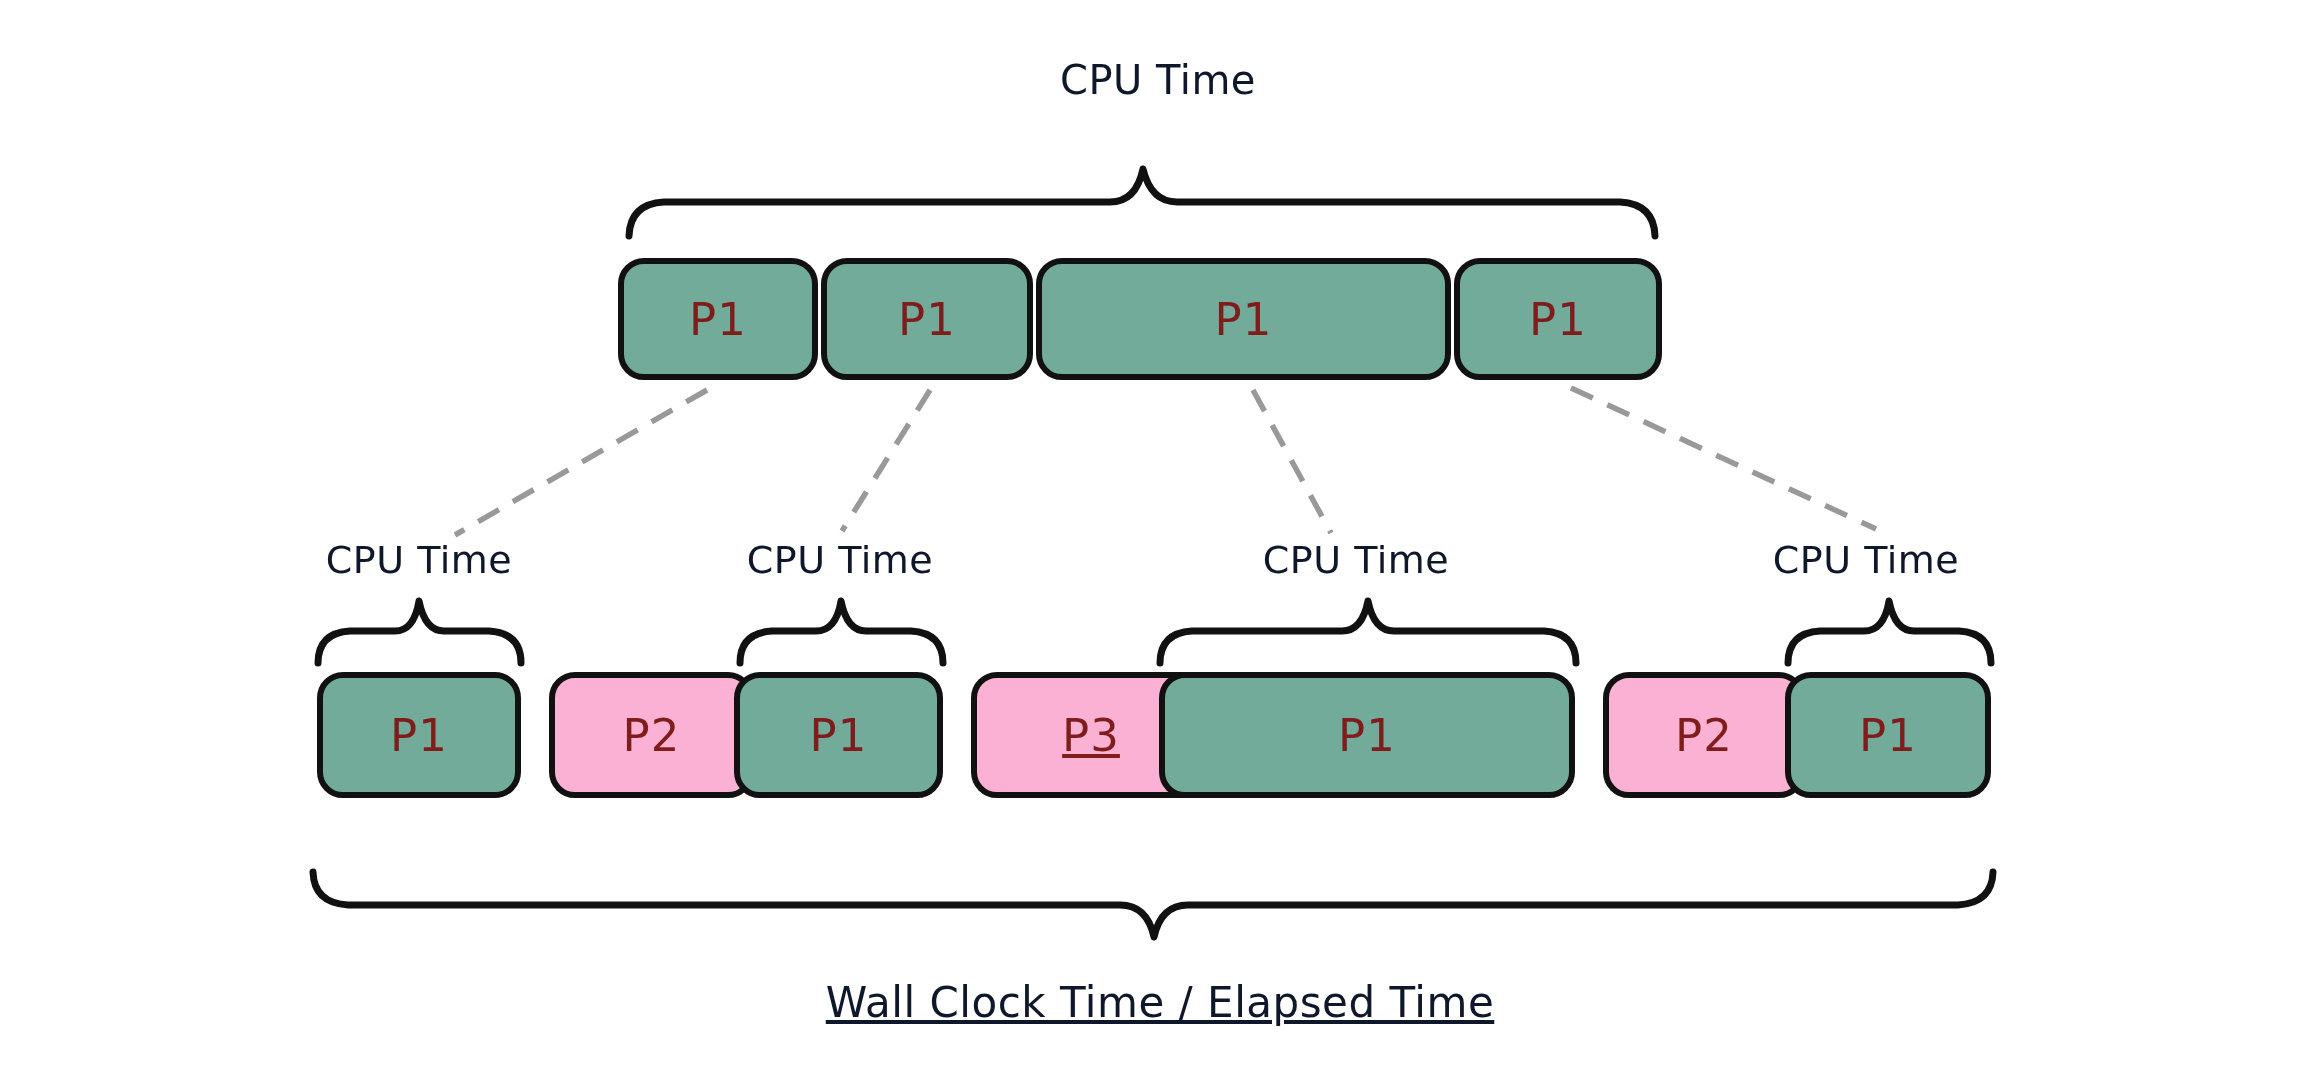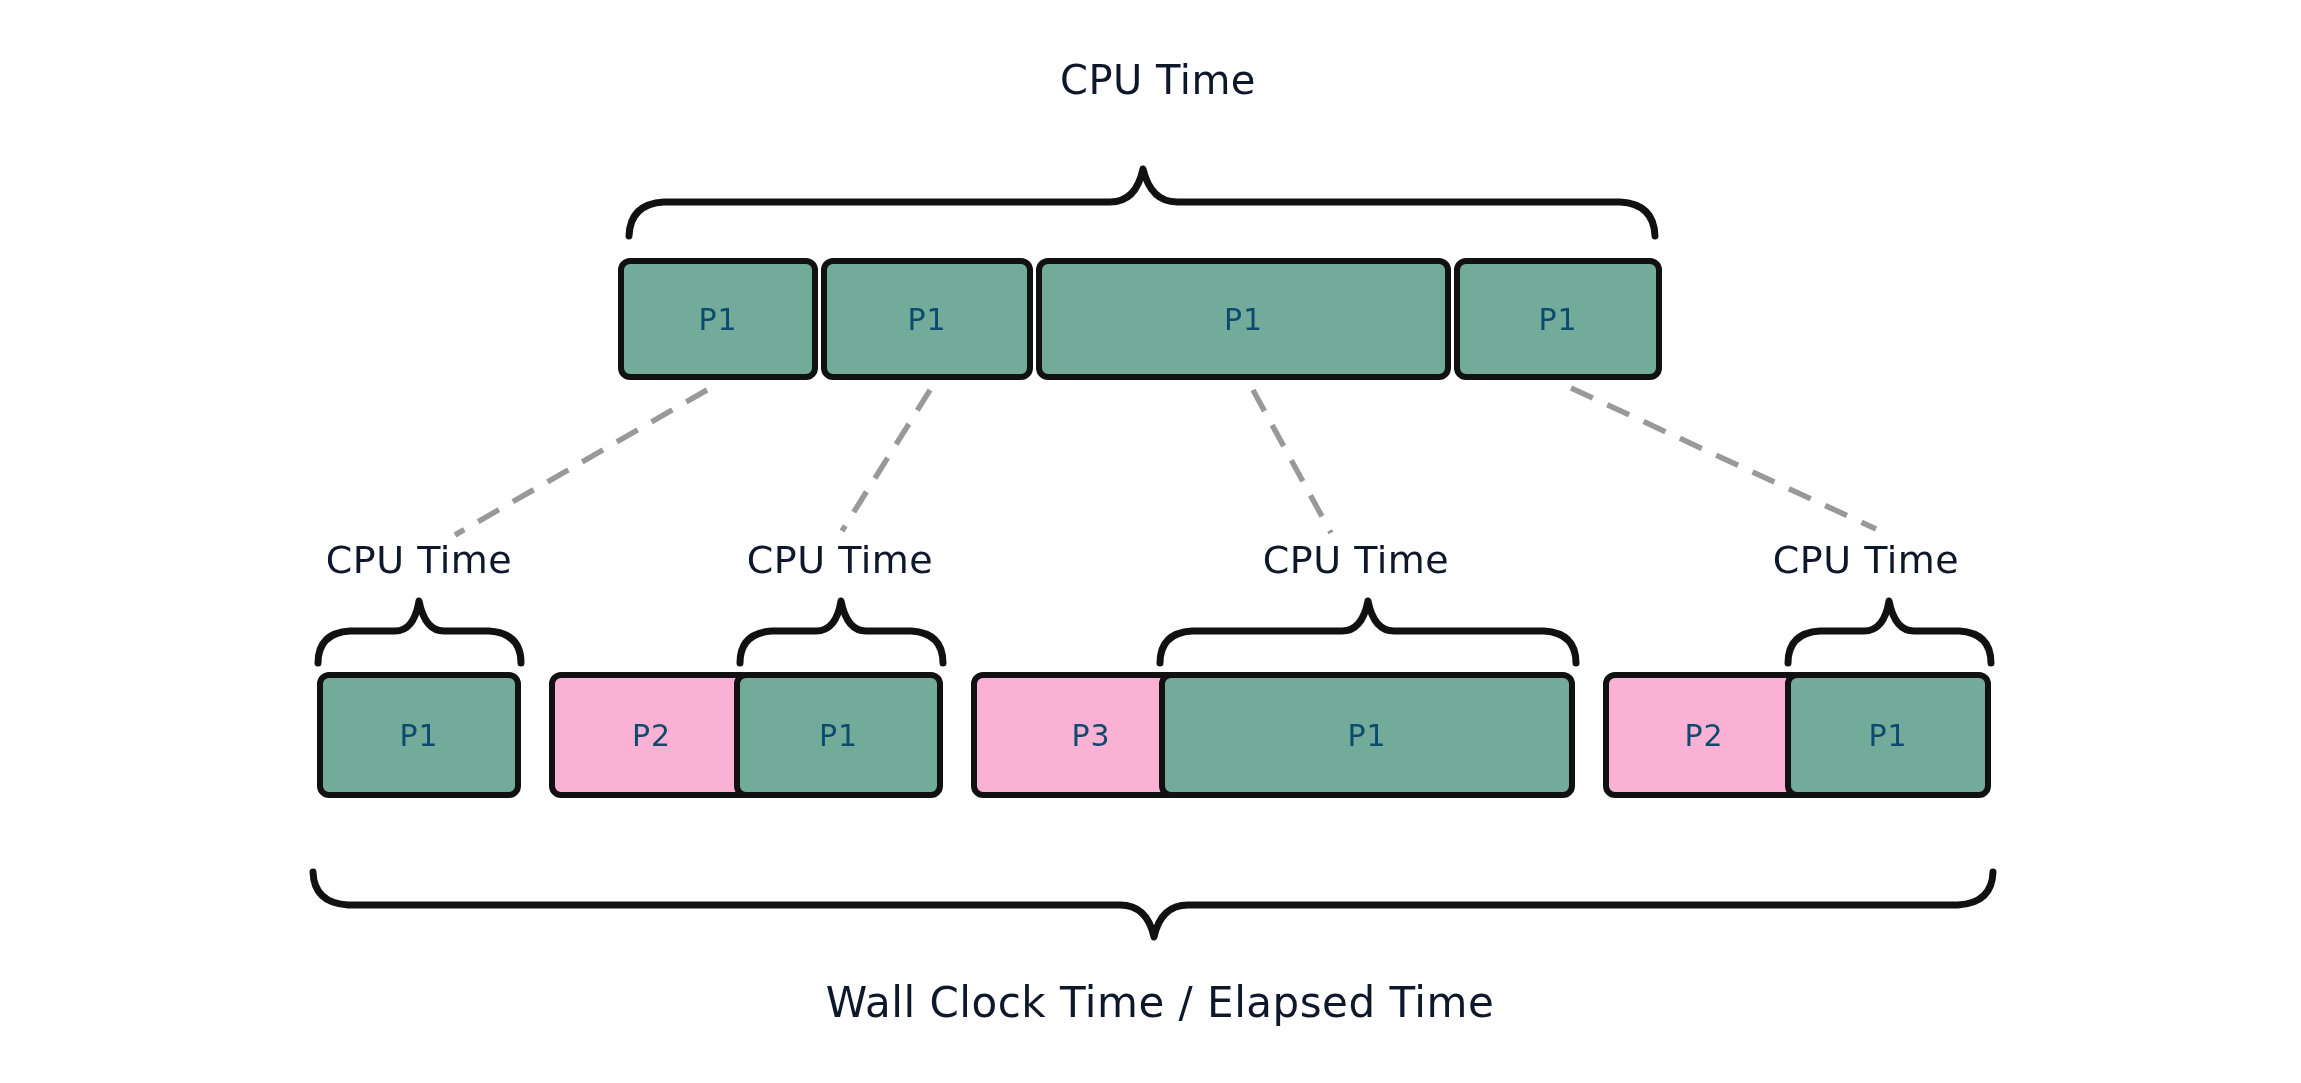--- a/index.html
+++ b/index.html
@@ -49,26 +49,26 @@
     line-height: 1;
     letter-spacing: 0.5px;
   }
   .lbl-top-title   { font-size: 40px; }
   .lbl-cpu-small   { font-size: 38px; }
   .lbl-wall-clock  { font-size: 42px; }
 
   .block {
     position: absolute;
     border: 6px solid var(--outline);
-    border-radius: 12px;
+    border-radius: 26px;
     display: flex;
     align-items: center;
     justify-content: center;
-    font-size: 30px;
-    color: #0c4a6e;
+    font-size: 45px;
+    color: #7f1d1d;
     letter-spacing: 1px;
   }
   .block[data-process="p1"]    { background: var(--p1-green); }
   .block[data-process="other"] { background: var(--other-pink); margin-left: 24px; }
 
   .row-top    { top: 258px; height: 122px; }
   .row-bottom { top: 672px; height: 126px; }
 </style>
 </head>
 <body>
@@ -114,28 +114,28 @@
 
   <div class="block row-bottom" style="left:317px;  width:204px;" data-process="p1">
     <span>P1</span>
   </div>
   <div class="block row-bottom" style="left:525px;  width:205px;" data-process="other">
     <span>P2</span>
   </div>
   <div class="block row-bottom" style="left:734px;  width:209px;" data-process="p1">
     <span>P1</span>
   </div>
-  <div class="block row-bottom" style="left:947px;  width:240px;" data-process="other">
+  <div class="block row-bottom" style="left:947px;  width:240px;text-decoration:underline;" data-process="other">
     <span>P3</span>
   </div>
   <div class="block row-bottom" style="left:1159px; width:416px;" data-process="p1">
     <span>P1</span>
   </div>
   <div class="block row-bottom" style="left:1579px; width:202px;" data-process="other">
     <span>P2</span>
   </div>
   <div class="block row-bottom" style="left:1785px; width:206px;" data-process="p1">
     <span>P1</span>
   </div>
 
-  <div class="lbl lbl-wall-clock" style="left:1160px; top:982px;">Wall Clock Time / Elapsed Time</div>
+  <div class="lbl lbl-wall-clock" style="left:1160px; top:982px;text-decoration:underline;">Wall Clock Time / Elapsed Time</div>
 
 </div>
 
 </body></html>

